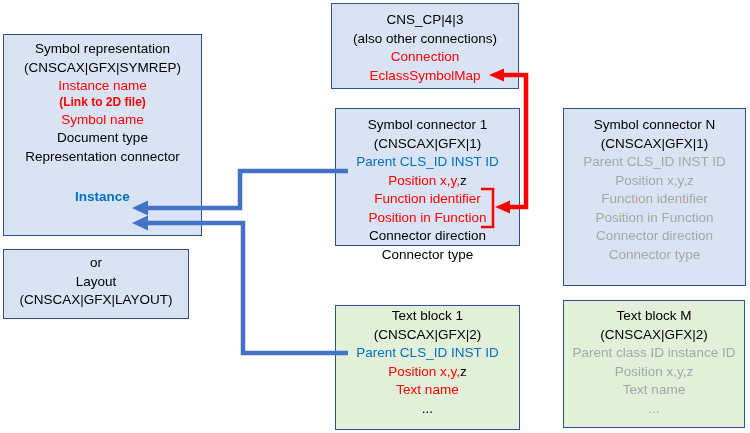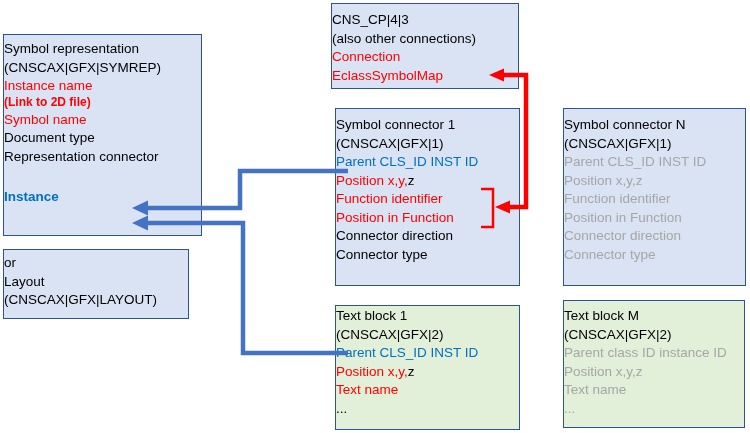--- a/index.html
+++ b/index.html
@@ -3,21 +3,21 @@
 <meta charset="utf-8">
 <style>
   html,body{margin:0;padding:0;background:#fff;}
   .stage{
     position:relative;width:750px;height:433px;background:#ffffff;
     font-family:"Liberation Sans",sans-serif;overflow:hidden;
   }
   .box{
     position:absolute;box-sizing:border-box;
     border:1.6px solid #2e5395;background:#dae3f3;
-    text-align:left;font-size:13.5px;color:#000;
+    text-align:center;font-size:13.5px;color:#000;
   }
   .box.green{background:#e2efd9;}
   .row{height:18.5px;line-height:18.5px;white-space:nowrap;}
   .row.small{height:15px;line-height:13px;font-size:12px;font-weight:600;}
   .red{color:#ff0000;}
   .bluet{color:#0070c0;}
   .gray{color:#a6a6a6;}
   .instance{margin-top:22px;font-weight:bold;color:#0070c0;}
   svg.overlay{position:absolute;left:0;top:0;pointer-events:none;z-index:5;}
 </style>
@@ -43,21 +43,21 @@
     <div class="row">(CNSCAX|GFX|LAYOUT)</div>
   </div>
 
   <div class="box" style="left:331px;top:3px;width:188px;height:86px;padding-top:7px;">
     <div class="row">CNS_CP|4|3</div>
     <div class="row">(also other connections)</div>
     <div class="row red">Connection</div>
     <div class="row red">EclassSymbolMap</div>
   </div>
 
-  <div class="box" style="left:335px;top:108px;width:185px;height:178px;padding-top:7px;">
+  <div class="box" style="left:335px;top:108px;width:185px;height:138px;padding-top:7px;">
     <div class="row">Symbol connector 1</div>
     <div class="row">(CNSCAX|GFX|1)</div>
     <div class="row bluet">Parent CLS_ID INST ID</div>
     <div class="row"><span class="red">Position x,y,</span><span>z</span></div>
     <div class="row red">Function identifier</div>
     <div class="row red">Position in Function</div>
     <div class="row">Connector direction</div>
     <div class="row">Connector type</div>
   </div>
 

